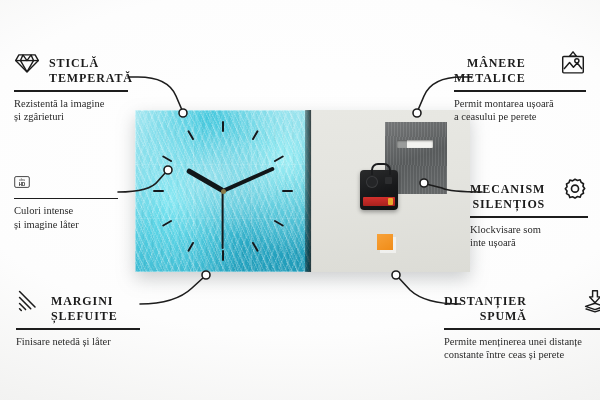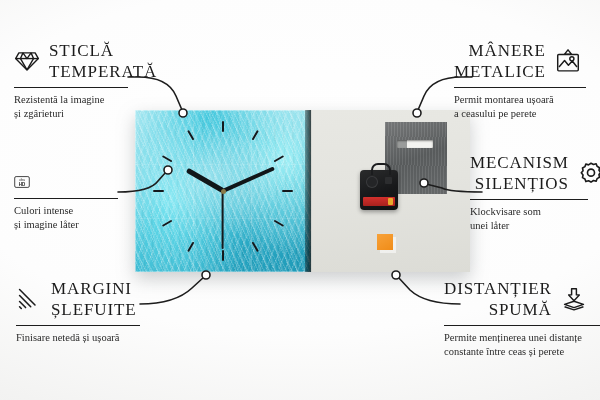--- a/index.html
+++ b/index.html
@@ -107,31 +107,32 @@
     position:absolute;left:66px;top:124px;width:16px;height:16px;
     background:linear-gradient(150deg,#f7a23a 0%,#f08c18 100%);
     box-shadow:3px 3px 0 rgba(255,255,255,.55);
   }
 
   
   .feat{position:absolute;}
   .feat-head{display:flex;align-items:center;gap:9px;}
   .feat .title{
     font-family:"Liberation Serif",serif;
-    font-weight:400;font-size:17px;letter-spacing:.9px;
+    font-weight:700;font-size:12px;letter-spacing:.9px;
     color:#1b1b1b;line-height:1.26;text-transform:uppercase;
     white-space:pre-line;
+    margin-top:16px;
   }
   .feat .rule{height:1.4px;background:#1d1d1d;margin-top:4px;}
   .feat .desc{
     font-size:10.5px;line-height:1.28;color:#2a2a2a;margin-top:5px;
     white-space:pre-line;
   }
   .feat.left .feat-head{justify-content:flex-start;}
-  .feat.right .feat-head{justify-content:flex-start;}
+  .feat.right .feat-head{justify-content:space-between;}
   .feat.right .title{text-align:right;}
   .feat.right .desc{text-align:left;}
   .ico{flex:0 0 auto;width:26px;height:24px;display:block;}
   .ico svg{display:block;width:100%;height:100%;}
 
   #connectors{position:absolute;left:0;top:0;width:600px;height:400px;pointer-events:none;}
 </style>
 </head>
 <body>
 
@@ -264,21 +265,21 @@
               <path d="M4 10 L17 23"></path>
               <path d="M4 17 L11 24"></path>
               <path d="M4 23 L6 25"></path>
         </g>
           </svg>
       </span>
       <span class="title">MARGINI
 ȘLEFUITE</span>
     </div>
     <div class="rule" style="width:124px;"></div>
-    <div class="desc">Finisare netedă și ușoară</div>
+    <div class="desc">Finisare netedă și låter</div>
   </div>
 
   <div class="feat right" style="left:454px;top:40px;width:132px;">
     <div class="feat-head">
       <span class="title">MÂNERE
 METALICE</span>
       <span class="ico">
         <svg viewBox="0 0 30 28">
             <g fill="none" stroke="#1b1b1b" stroke-width="1.7" stroke-linejoin="round">
           <path d="M15 1 L19 6 H11 Z"></path>
@@ -287,36 +288,36 @@
           <circle cx="19.5" cy="11.5" r="2.4"></circle>
         </g>
           </svg>
       </span>
     </div>
     <div class="rule" style="width:132px;margin-left:auto;"></div>
     <div class="desc">Permit montarea ușoară
 a ceasului pe perete</div>
   </div>
 
-  <div class="feat right" style="left:470px;top:152px;width:118px;">
+  <div class="feat right" style="left:470px;top:166px;width:118px;">
     <div class="feat-head">
       <span class="title">MECANISM
 SILENȚIOS</span>
       <span class="ico">
         <svg viewBox="0 0 30 28">
             <g fill="none" stroke="#1b1b1b" stroke-width="1.9" stroke-linejoin="round">
           <path d="M15 2.6 l2.9 1.5 3.1-.9 1.1 3 2.8 1.6-.6 3.1 2 2.5-2 2.5.6 3.1-2.8 1.6-1.1 3-3.1-.9L15 24.6l-2.9-1.5-3.1.9-1.1-3-2.8-1.6.6-3.1-2-2.5 2-2.5-.6-3.1 2.8-1.6 1.1-3 3.1.9z"></path>
           <circle cx="15" cy="13.6" r="4.1"></circle>
         </g>
           </svg>
       </span>
     </div>
     <div class="rule" style="width:118px;margin-left:auto;"></div>
     <div class="desc">Klockvisare som
-unei låter</div>
+inte ușoară</div>
   </div>
 
   <div class="feat right" style="left:444px;top:278px;width:164px;">
     <div class="feat-head">
       <span class="title">DISTANȚIER
 SPUMĂ</span>
       <span class="ico">
         <svg viewBox="0 0 30 28">
             <g fill="none" stroke="#1b1b1b" stroke-width="1.7" stroke-linejoin="round">
           <path d="M12.2 2 h5.6 v7.2 h3.4 L15 16 L8.8 9.2 h3.4 Z"></path>

